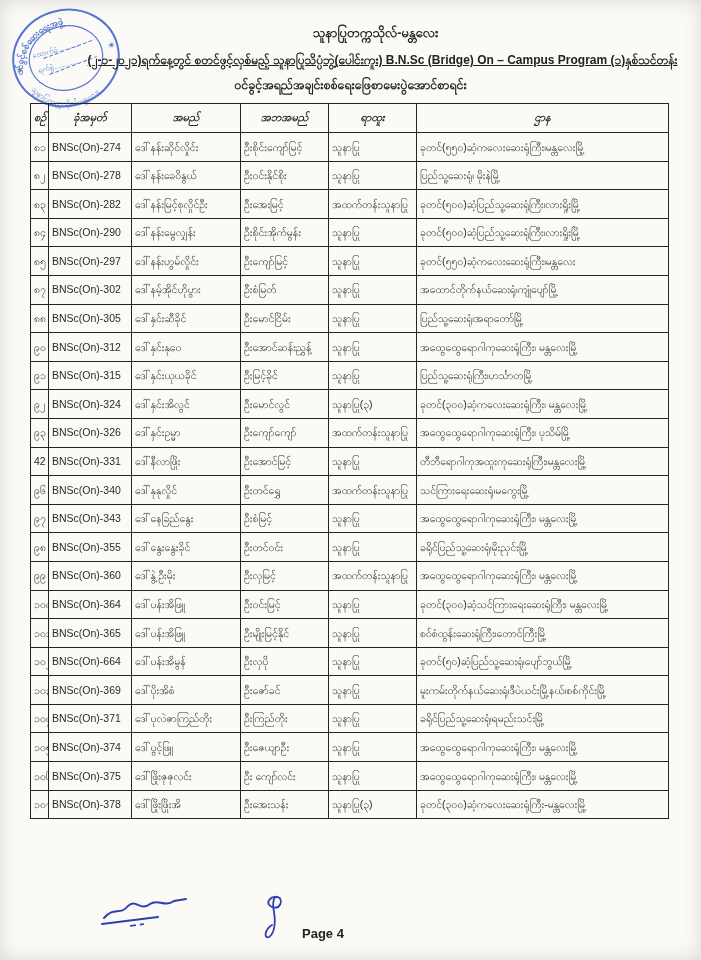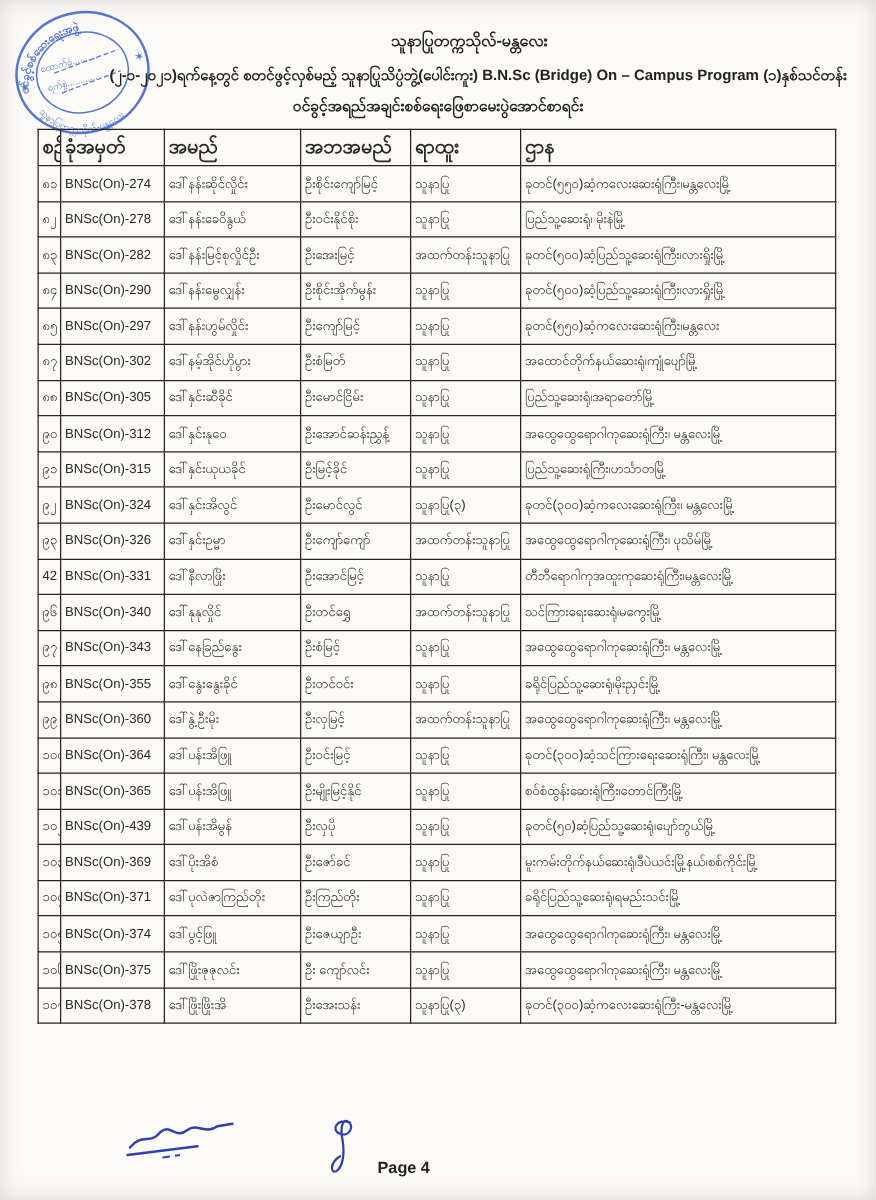--- a/index.html
+++ b/index.html
@@ -6,37 +6,37 @@
   .page{
     position:relative;width:701px;height:960px;margin:0 auto;
     background:#fbfaf7;overflow:hidden;
     font-family:"Liberation Sans","DejaVu Sans",sans-serif;
     color:#2b2a26;
     box-shadow:inset 0 0 18px rgba(120,115,105,.25);
   }
   
   .titles{position:absolute;left:0;top:24px;width:100%;text-align:center;}
   .title-l1{font-size:13px;font-weight:bold;color:#232220;padding-left:50px;}
-  .title-l2{font-size:12px;font-weight:bold;color:#232220;margin-top:9px;padding-left:64px;white-space:nowrap;}
+  .title-l2{font-size:12px;font-weight:bold;color:#232220;margin-top:9px;padding-left:64px;white-space:nowrap;text-decoration:underline;}
   .title-l3{font-size:12.5px;font-weight:bold;color:#232220;margin-top:7px;}
   
   .stamp{position:absolute;left:6px;top:4px;width:120px;height:108px;transform:rotate(-14deg);opacity:.9;}
   
   table.results{
     position:absolute;left:30px;top:103px;width:638px;
     border-collapse:collapse;table-layout:fixed;
   }
   table.results th,table.results td{
     border:1.6px solid #26241f;
     font-size:10.5px;line-height:1.2;
     padding:1px 3px;vertical-align:middle;
     overflow:hidden;white-space:nowrap;
     color:#2b2a26;
   }
-  table.results th{font-weight:bold;text-align:left;height:26px;font-size:16px;}
+  table.results th{font-weight:bold;text-align:center;height:26px;font-size:11px;font-style:italic;}
   table.results td{height:25.6px;}
   .c-no{text-align:center;padding:1px 0;}
   th.h-dept{padding-left:28px;}
   
   .sig{position:absolute;}
   .page-num{position:absolute;left:302px;top:926px;font-size:13px;font-weight:bold;color:#232220;}
 </style>
 </head>
 <body>
 
@@ -230,21 +230,21 @@
         <tr>
           <td class="c-no">၁၀၁</td>
           <td class="c-roll">BNSc(On)-365</td>
           <td class="c-name">ဒေါ်ပန်းအိဖြူ</td>
           <td class="c-father">ဦးမျိုးမြင့်နိုင်</td>
           <td class="c-position">သူနာပြု</td>
           <td class="c-department">စဝ်စံထွန်းဆေးရုံကြီး၊တောင်ကြီးမြို့</td>
         </tr>
         <tr>
           <td class="c-no">၁၀၂</td>
-          <td class="c-roll">BNSc(On)-439</td>
+          <td class="c-roll">BNSc(On)-664</td>
           <td class="c-name">ဒေါ်ပန်းအိမွန်</td>
           <td class="c-father">ဦးလှပို</td>
           <td class="c-position">သူနာပြု</td>
           <td class="c-department">ခုတင်(၅၀)ဆံ့ပြည်သူ့ဆေးရုံ၊ပျော်ဘွယ်မြို့</td>
         </tr>
         <tr>
           <td class="c-no">၁၀၃</td>
           <td class="c-roll">BNSc(On)-369</td>
           <td class="c-name">ဒေါ်ပိုးအိစံ</td>
           <td class="c-father">ဦးဇော်ခင်</td>

